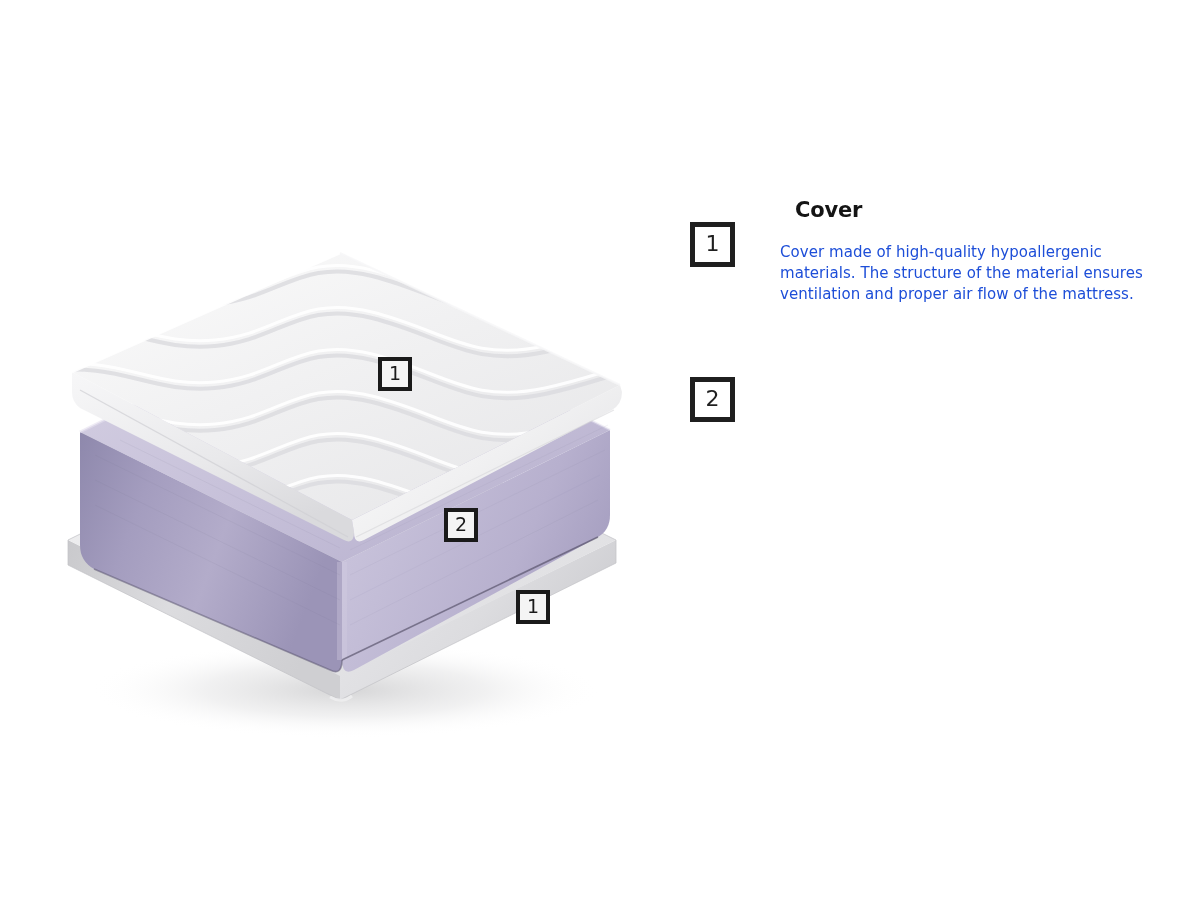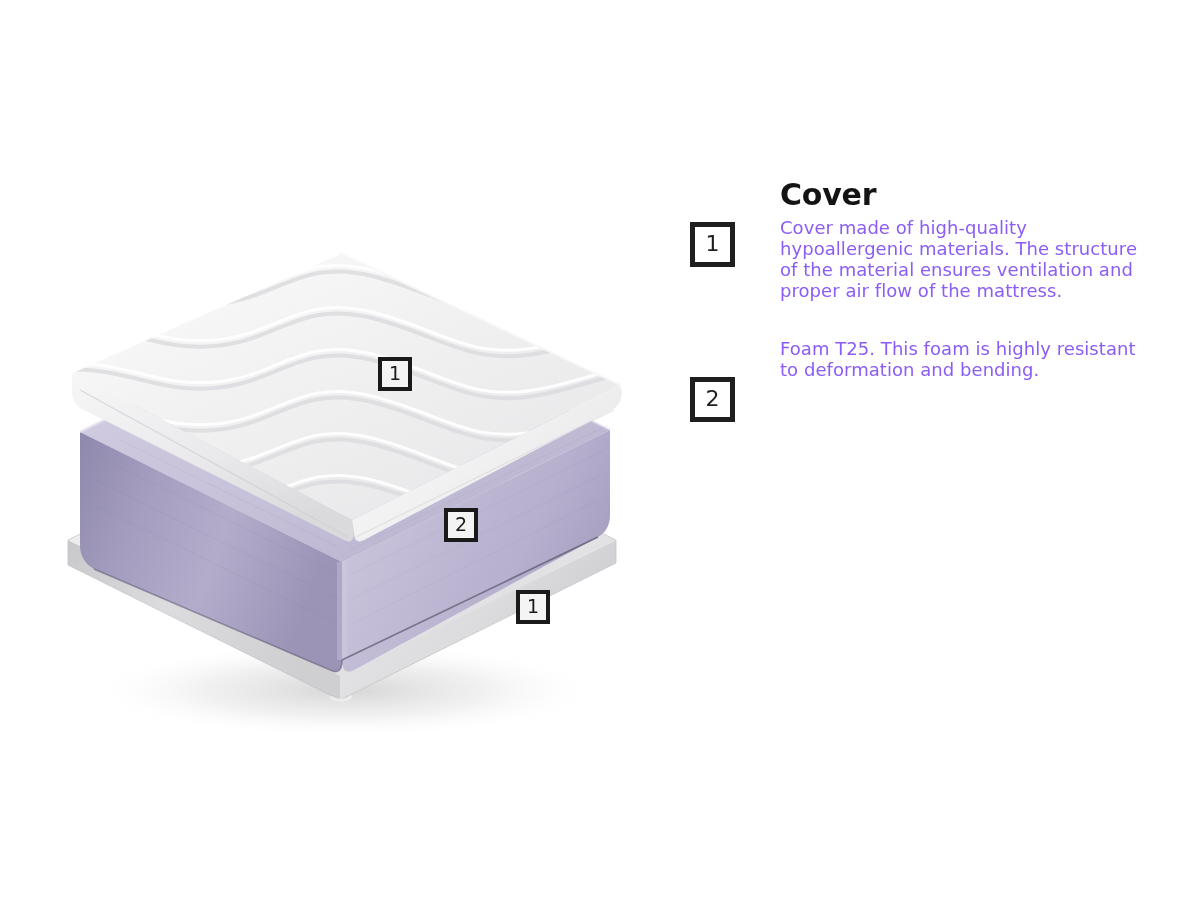--- a/index.html
+++ b/index.html
@@ -92,33 +92,33 @@
   .legend-entry--cover .legend-box { top: 44px; }
   .legend-entry--foam  .legend-box { top: 44px; }
 
   .legend-text {
     position: absolute;
     left: 92px;
     top: 0;
     width: 370px;
   }
   .legend-title {
-    margin: 0;
-    font-size: 30px;
+    margin: 15px;
+    font-size: 21px;
     font-weight: 700;
     line-height: 34px;
     color: #141414;
     letter-spacing: -0.2px;
   }
   .legend-desc {
     margin: 5px 0 0 0;
-    font-size: 18px;
+    font-size: 15px;
     font-weight: 400;
     line-height: 21px;
-    color: #8b5cf6;
+    color: #1d4ed8;
     letter-spacing: 0.05px;
   }
 </style>
 </head>
 <body>
 
 <div id="illustration">
   <svg viewBox="0 0 680 899" xmlns="http://www.w3.org/2000/svg">
     <defs>
 
@@ -299,17 +299,16 @@
       <h2 class="legend-title">Cover</h2>
       <p class="legend-desc">Cover made of high-quality hypoallergenic materials. The structure of the material ensures ventilation and proper air flow of the mattress.</p>
     </div>
   </div>
 
   <div class="legend-entry legend-entry--foam">
     <div class="legend-box">
       <span>2</span>
     </div>
     <div class="legend-text">
-      <p class="legend-desc">Foam T25. This foam is highly resistant to deformation and bending.</p>
     </div>
   </div>
 
 </div>
 
 </body></html>

